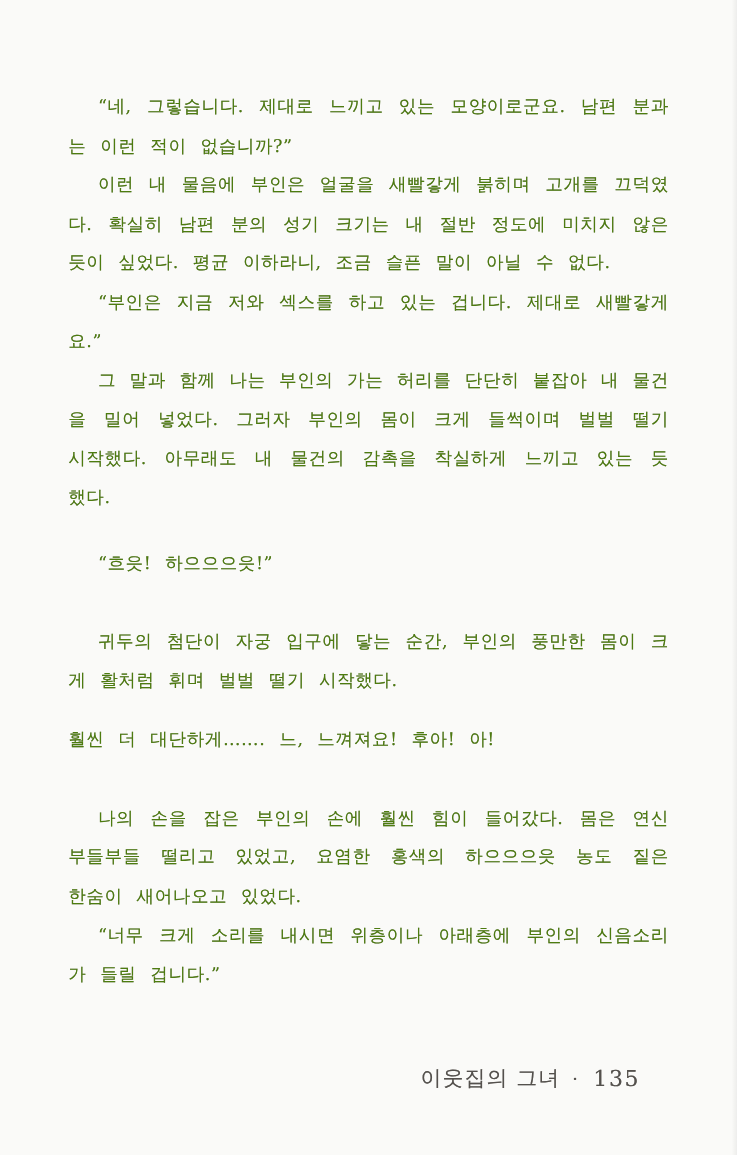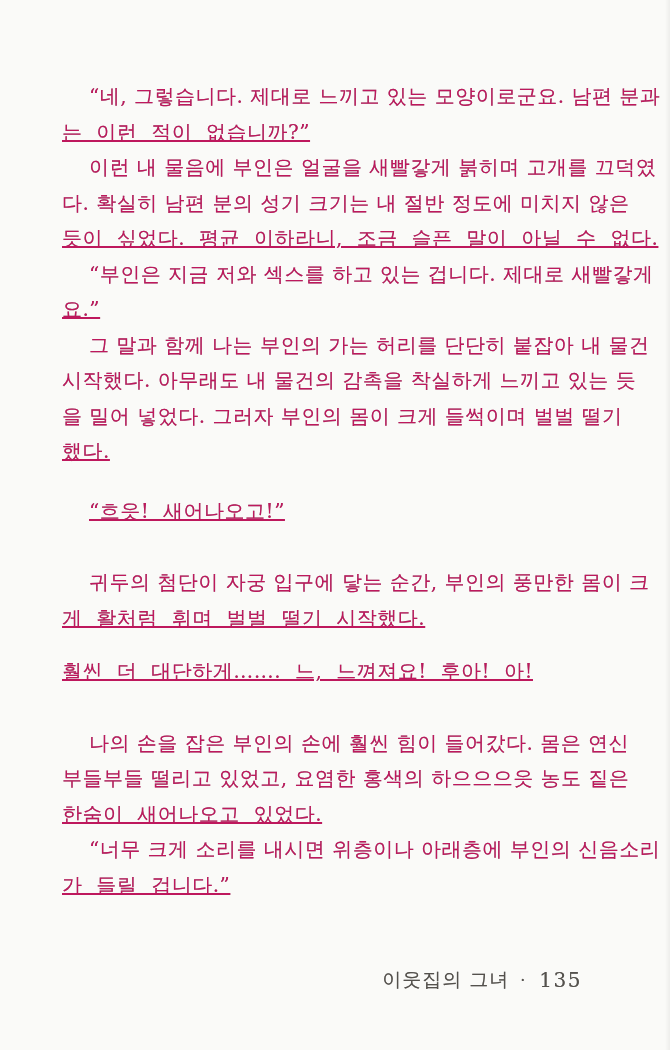--- a/index.html
+++ b/index.html
@@ -28,36 +28,35 @@
     position: absolute;
     left: 62px;
     top: 79px;
     width: 546px;
   }
   .line {
     box-sizing: border-box;
     width: 100%;
     height: 35.5px;
     line-height: 35.5px;
-    font-size: 20px;
-    color: #be185d;
+    font-size: 16px;
+    color: #4d7c0f;
     letter-spacing: 0.5px;
     text-align: justify;
     text-align-last: justify;
     white-space: nowrap;
     text-shadow: 0 0 0.6px rgba(84,81,77,0.55);
   }
   .line.indent {
     padding-left: 27px;
   }
   .line.last {
     text-align: right;
     text-align-last: left;
     word-spacing: 7px;
-    text-decoration: underline;
   }
   .gap-sm { height: 18px; }
   .gap-md { height: 24px; }
   .gap-lg { height: 36px; }
   .footer {
     position: absolute;
     top: 967px;
     right: 88px;
     display: flex;
     align-items: center;
@@ -81,25 +80,25 @@
 <div class="page">
   <div class="body-text">
       <div class="line indent">“네, 그렇습니다. 제대로 느끼고 있는 모양이로군요. 남편 분과</div>
       <div class="line last">는 이런 적이 없습니까?”</div>
       <div class="line indent">이런 내 물음에 부인은 얼굴을 새빨갛게 붉히며 고개를 끄덕였</div>
       <div class="line">다. 확실히 남편 분의 성기 크기는 내 절반 정도에 미치지 않은</div>
       <div class="line last">듯이 싶었다. 평균 이하라니, 조금 슬픈 말이 아닐 수 없다.</div>
       <div class="line indent">“부인은 지금 저와 섹스를 하고 있는 겁니다. 제대로 새빨갛게</div>
       <div class="line last">요.”</div>
       <div class="line indent">그 말과 함께 나는 부인의 가는 허리를 단단히 붙잡아 내 물건</div>
+      <div class="line">을 밀어 넣었다. 그러자 부인의 몸이 크게 들썩이며 벌벌 떨기</div>
       <div class="line">시작했다. 아무래도 내 물건의 감촉을 착실하게 느끼고 있는 듯</div>
-      <div class="line">을 밀어 넣었다. 그러자 부인의 몸이 크게 들썩이며 벌벌 떨기</div>
       <div class="line last">했다.</div>
       <div class="gap-md"></div>
-      <div class="line indent last">“흐읏! 새어나오고!”</div>
+      <div class="line indent last">“흐읏! 하으으으읏!”</div>
       <div class="gap-lg"></div>
       <div class="line indent">귀두의 첨단이 자궁 입구에 닿는 순간, 부인의 풍만한 몸이 크</div>
       <div class="line last">게 활처럼 휘며 벌벌 떨기 시작했다.</div>
       <div class="gap-sm"></div>
       <div class="line last">훨씬 더 대단하게……. 느, 느껴져요! 후아! 아!</div>
       <div class="gap-lg"></div>
       <div class="line indent">나의 손을 잡은 부인의 손에 훨씬 힘이 들어갔다. 몸은 연신</div>
       <div class="line">부들부들 떨리고 있었고, 요염한 홍색의 하으으으읏 농도 짙은</div>
       <div class="line last">한숨이 새어나오고 있었다.</div>
       <div class="line indent">“너무 크게 소리를 내시면 위층이나 아래층에 부인의 신음소리</div>

